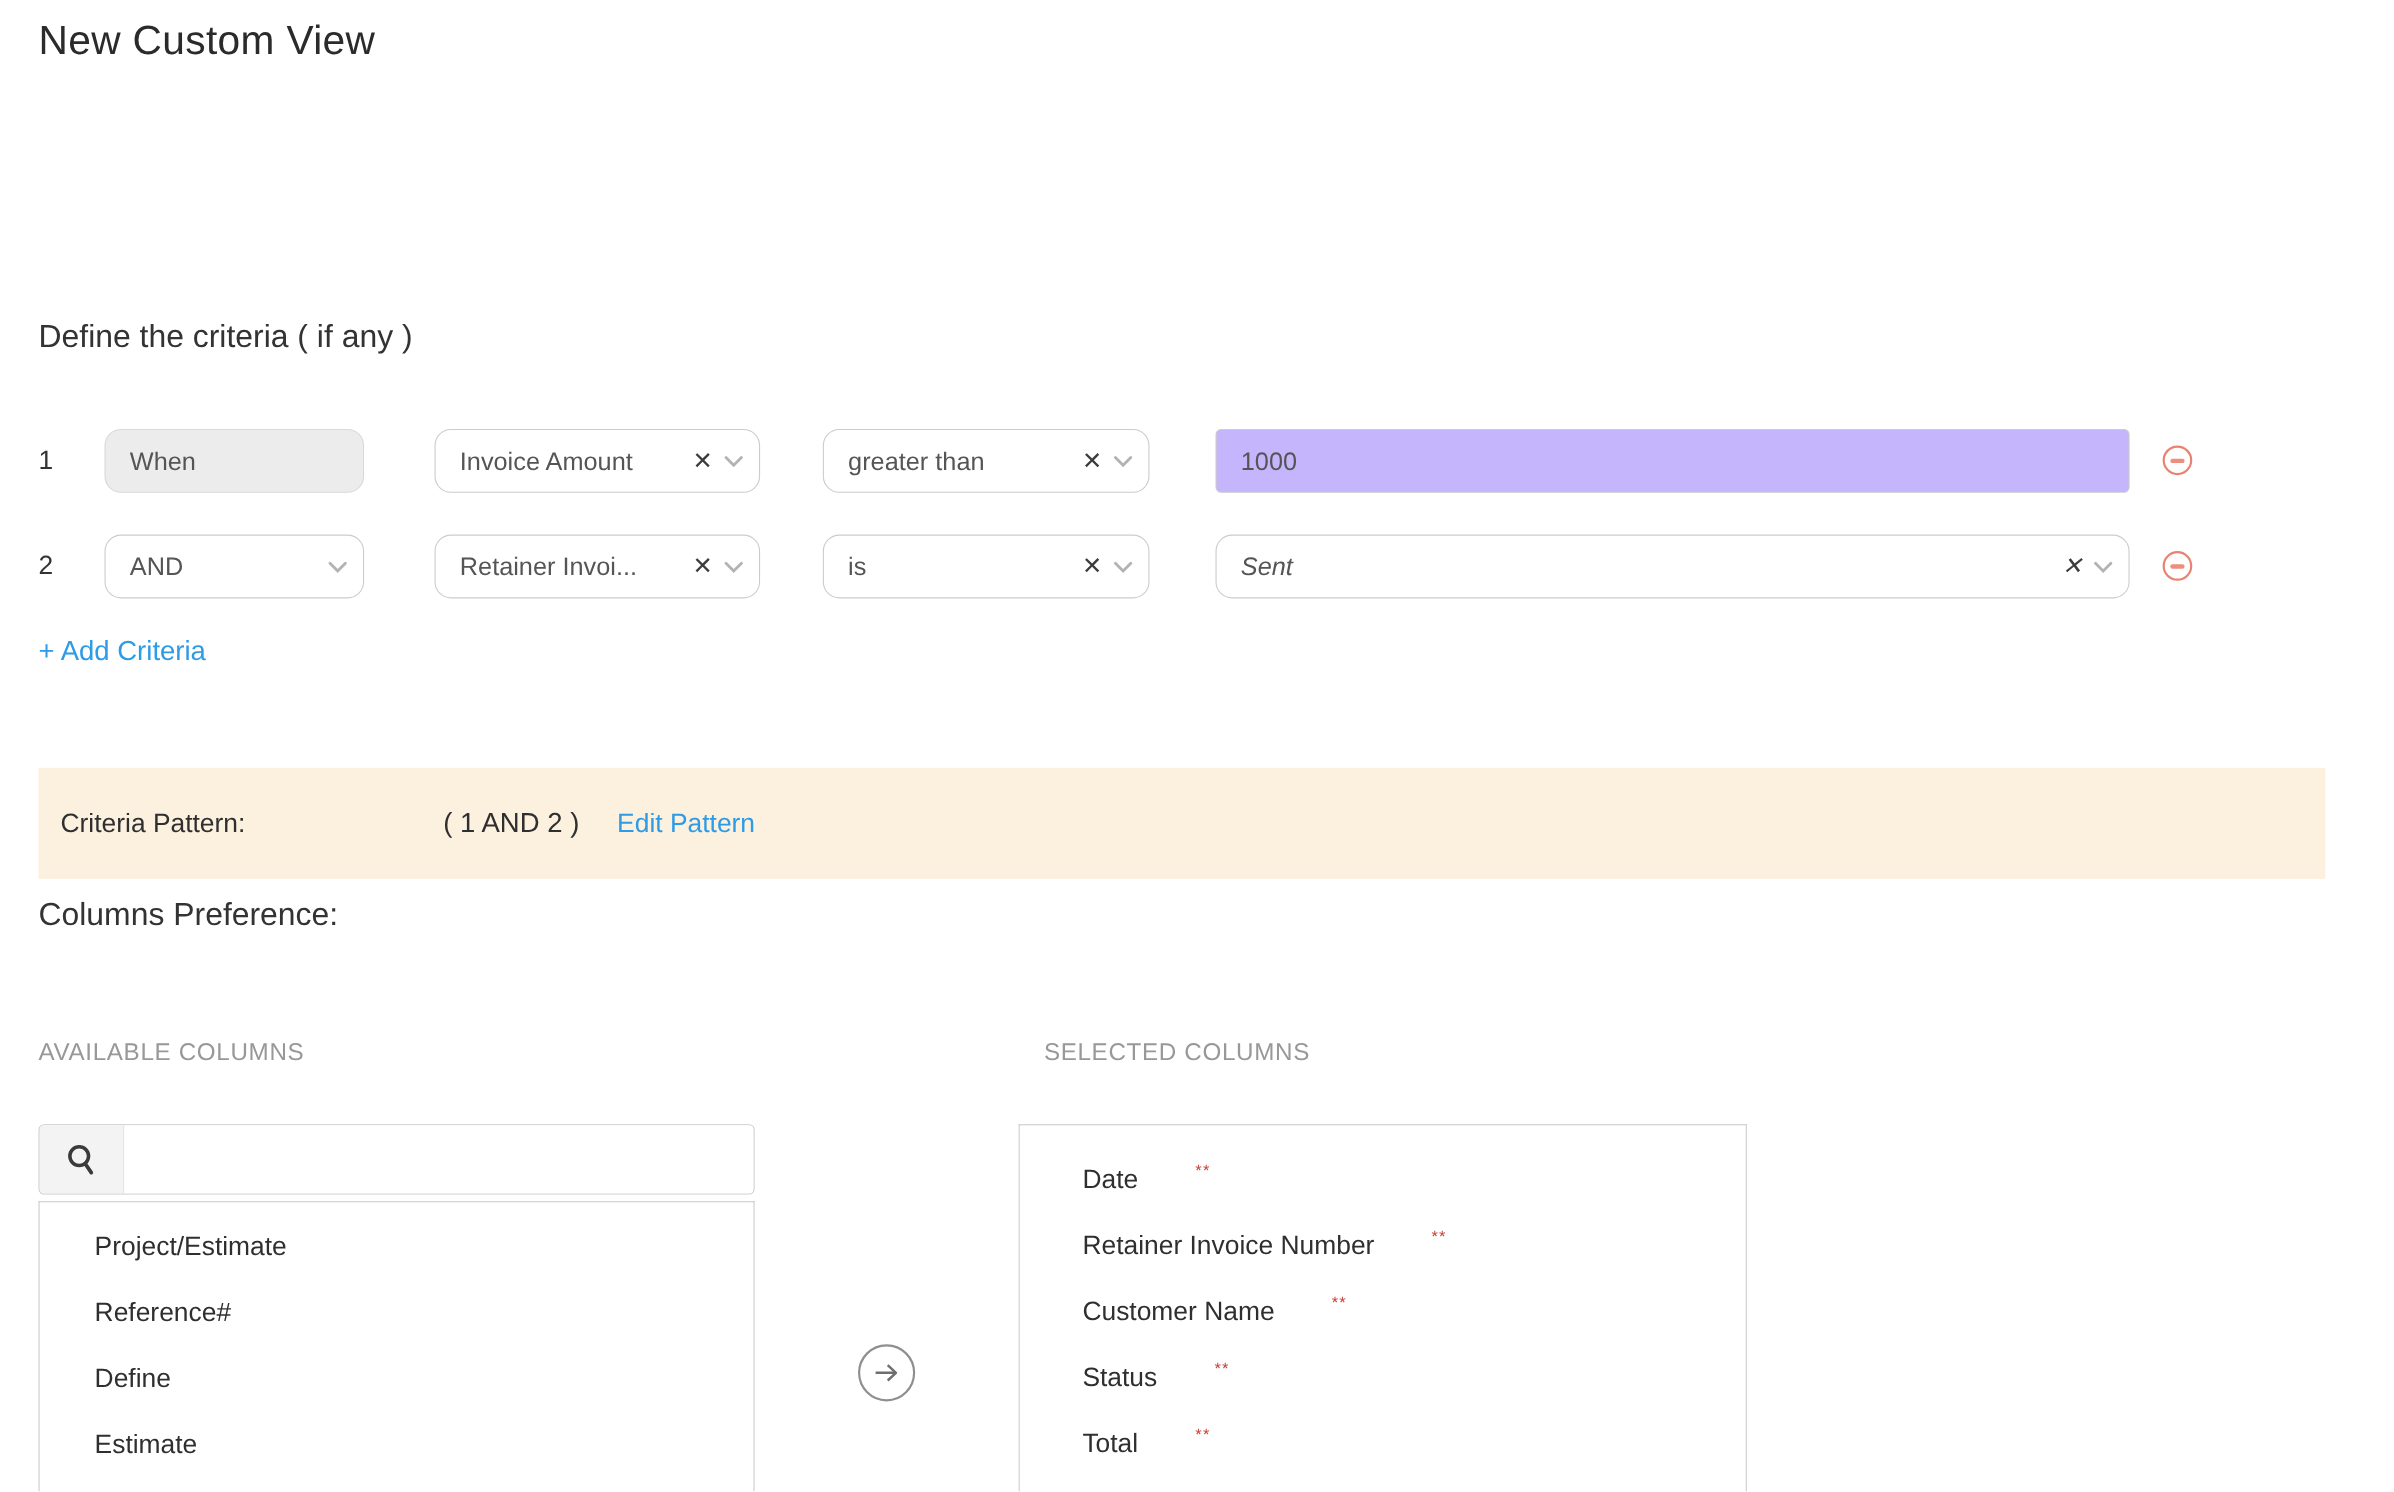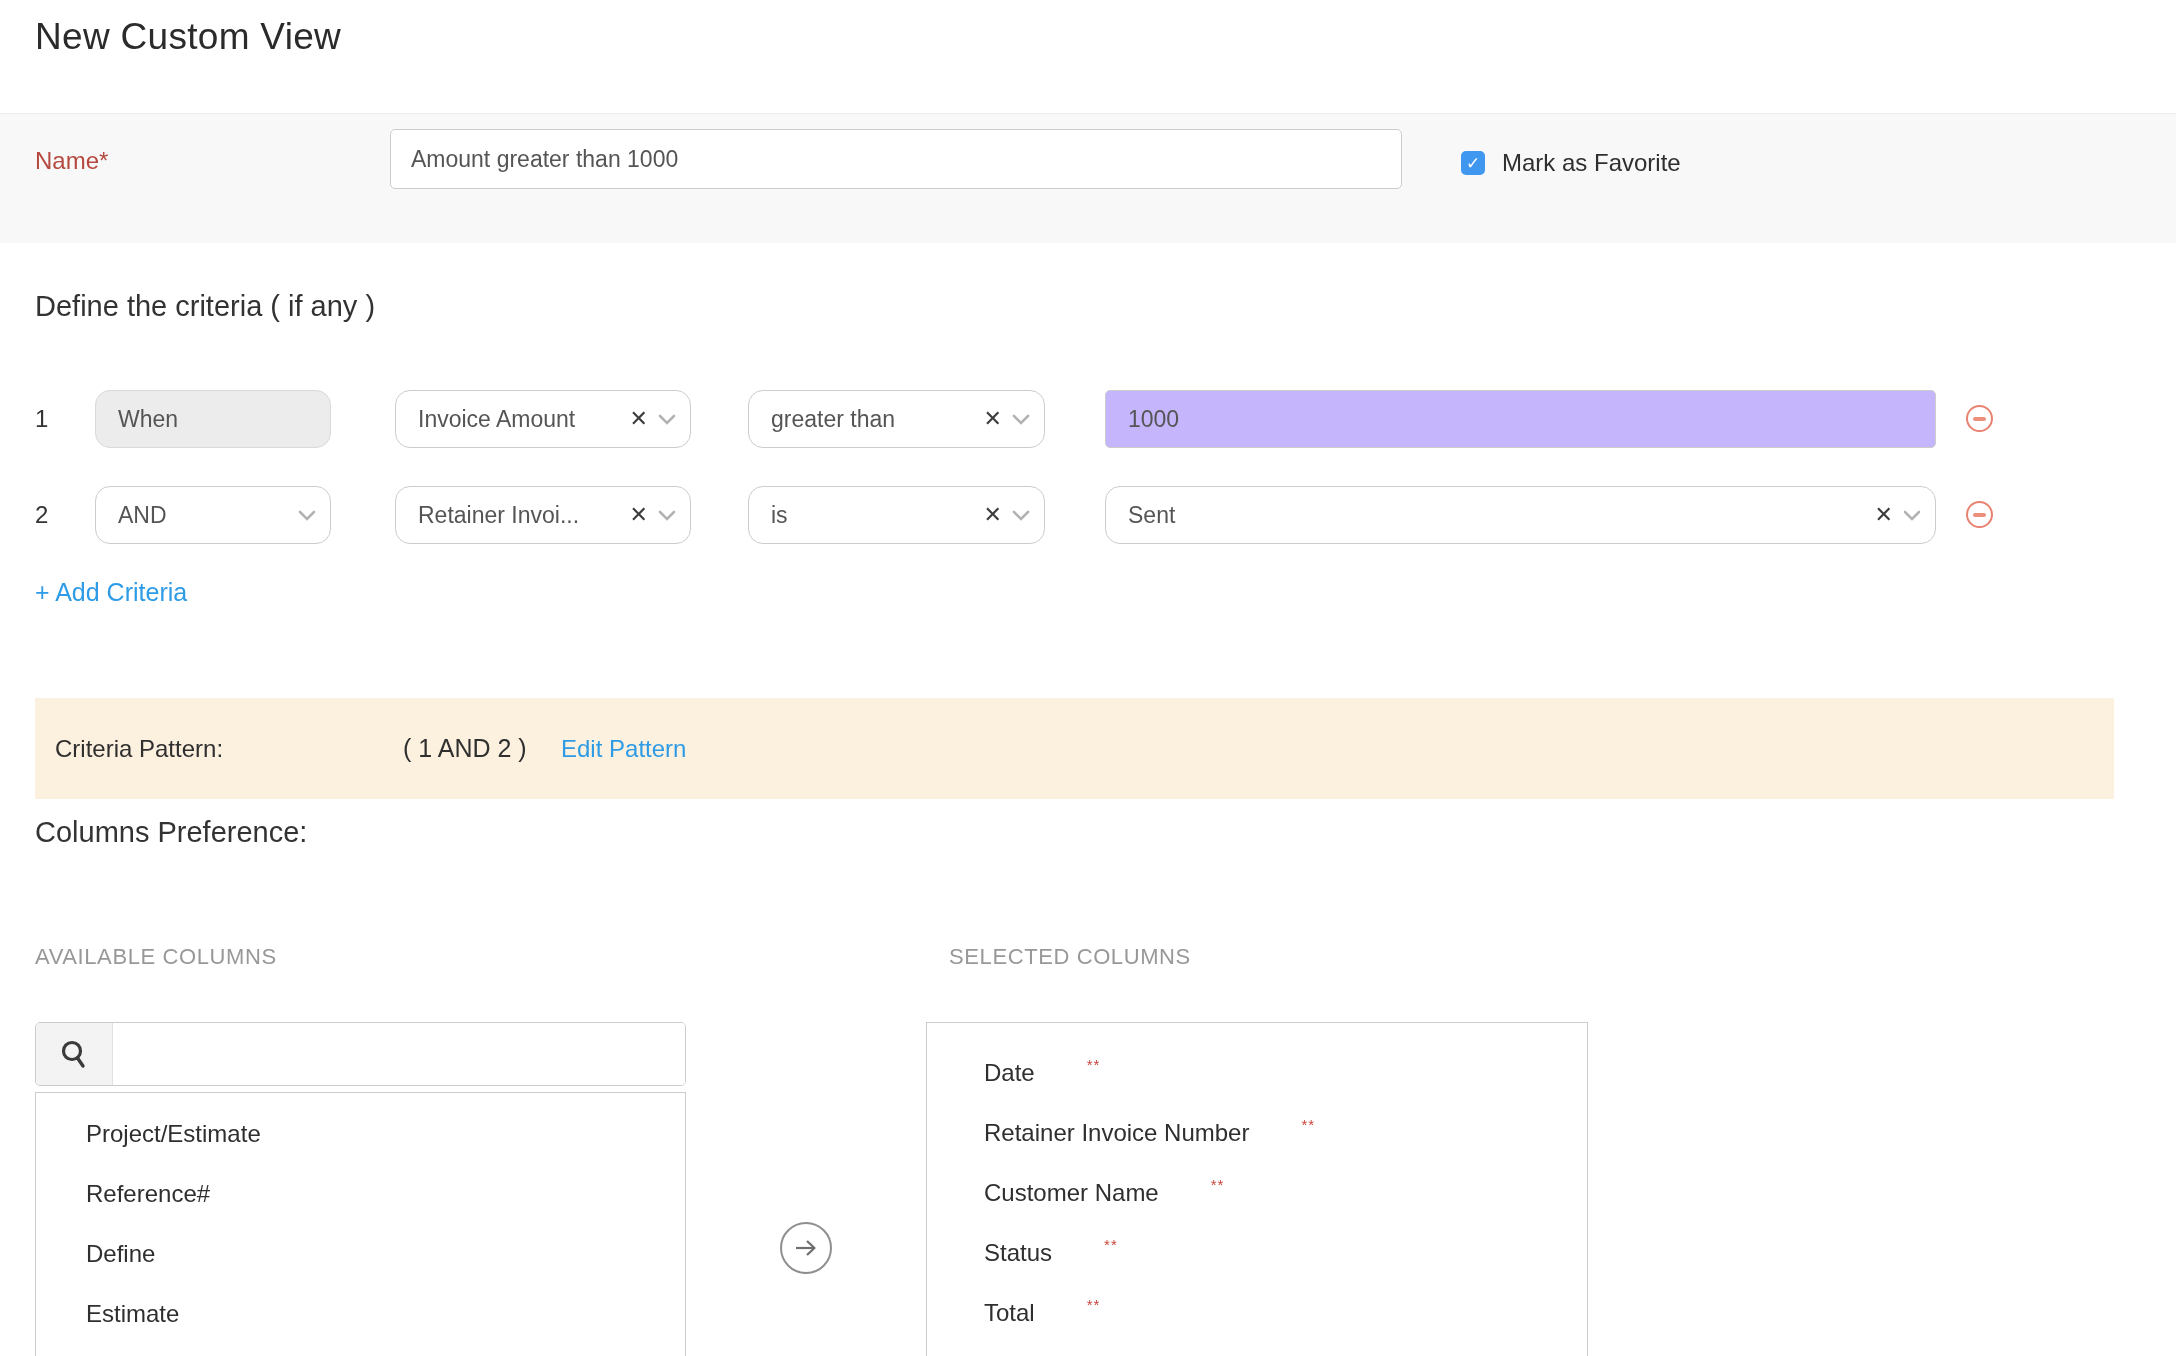--- a/index.html
+++ b/index.html
@@ -36,21 +36,21 @@
     top:0; height:58px; border:1px solid #ccc; border-radius:15px; background:#fff;
     display:flex; align-items:center; font-size:23px; color:#555;
   }
   .chip .chip-label { flex:1; padding-left:22px; white-space:nowrap; overflow:hidden; text-overflow:ellipsis; }
   .chip .x-icon { font-size:22px; color:#3c3c3c; margin:0 10px 0 6px; line-height:1; }
   .chip .chev { margin-right:14px; display:flex; align-items:center; }
   .chip.static-chip { background:#ececec; border-color:#d9d9d9; }
   .pos-connector { left:95px; width:236px; }
   .pos-field { left:395px; width:296px; }
   .pos-operator { left:748px; width:297px; }
-  .pos-value { left:1105px; width:831px; }
+  .pos-value { left:1105px; width:831px;font-style:italic; }
   .value-input {
     left:1105px; top:0; width:831px; height:58px; border:1px solid #ccc; border-radius:5px;
     padding:0 22px; font-family:"Liberation Sans", sans-serif; font-size:23px; color:#555; outline:none; background:#c4b5fd;
   }
   .minus-btn { left:1966px; top:15px; width:27px; height:27px; border:2px solid #e98270; border-radius:50%;
     display:flex; align-items:center; justify-content:center; background:#fff; }
   .minus-btn .bar { width:13px; height:4px; background:#ec8f7c; border-radius:2px; }
 
   .add-criteria { left:35px; top:578px; font-size:25px; color:#2d9be5; cursor:pointer; }
 
@@ -82,28 +82,20 @@
   .move-btn { left:780px; top:1222px; width:52px; height:52px; border:2px solid #8f8f8f; border-radius:50%;
     display:flex; align-items:center; justify-content:center; background:#fff; }
 </style>
 </head>
 <body>
 
 <div class="page">
 
   <div class="abs page-title">New Custom View</div>
 
-  <div class="abs name-band">
-    <div class="abs name-label">Name*</div>
-    <input class="abs name-input" type="text" value="Amount greater than 1000" style="">
-    <div class="abs checkbox">
-      <span class="tick">✓</span>
-    </div>
-    <div class="abs fav-label">Mark as Favorite</div>
-  </div>
 
   <div class="abs section-heading criteria-heading">Define the criteria ( if any )</div>
 
   <div class="abs crit-row row-1">
     <div class="abs row-index">1</div>
     <div class="abs chip static-chip pos-connector">
       <span class="chip-label">When</span>
     </div>
     <div class="abs chip pos-field">
       <span class="chip-label">Invoice Amount</span>

